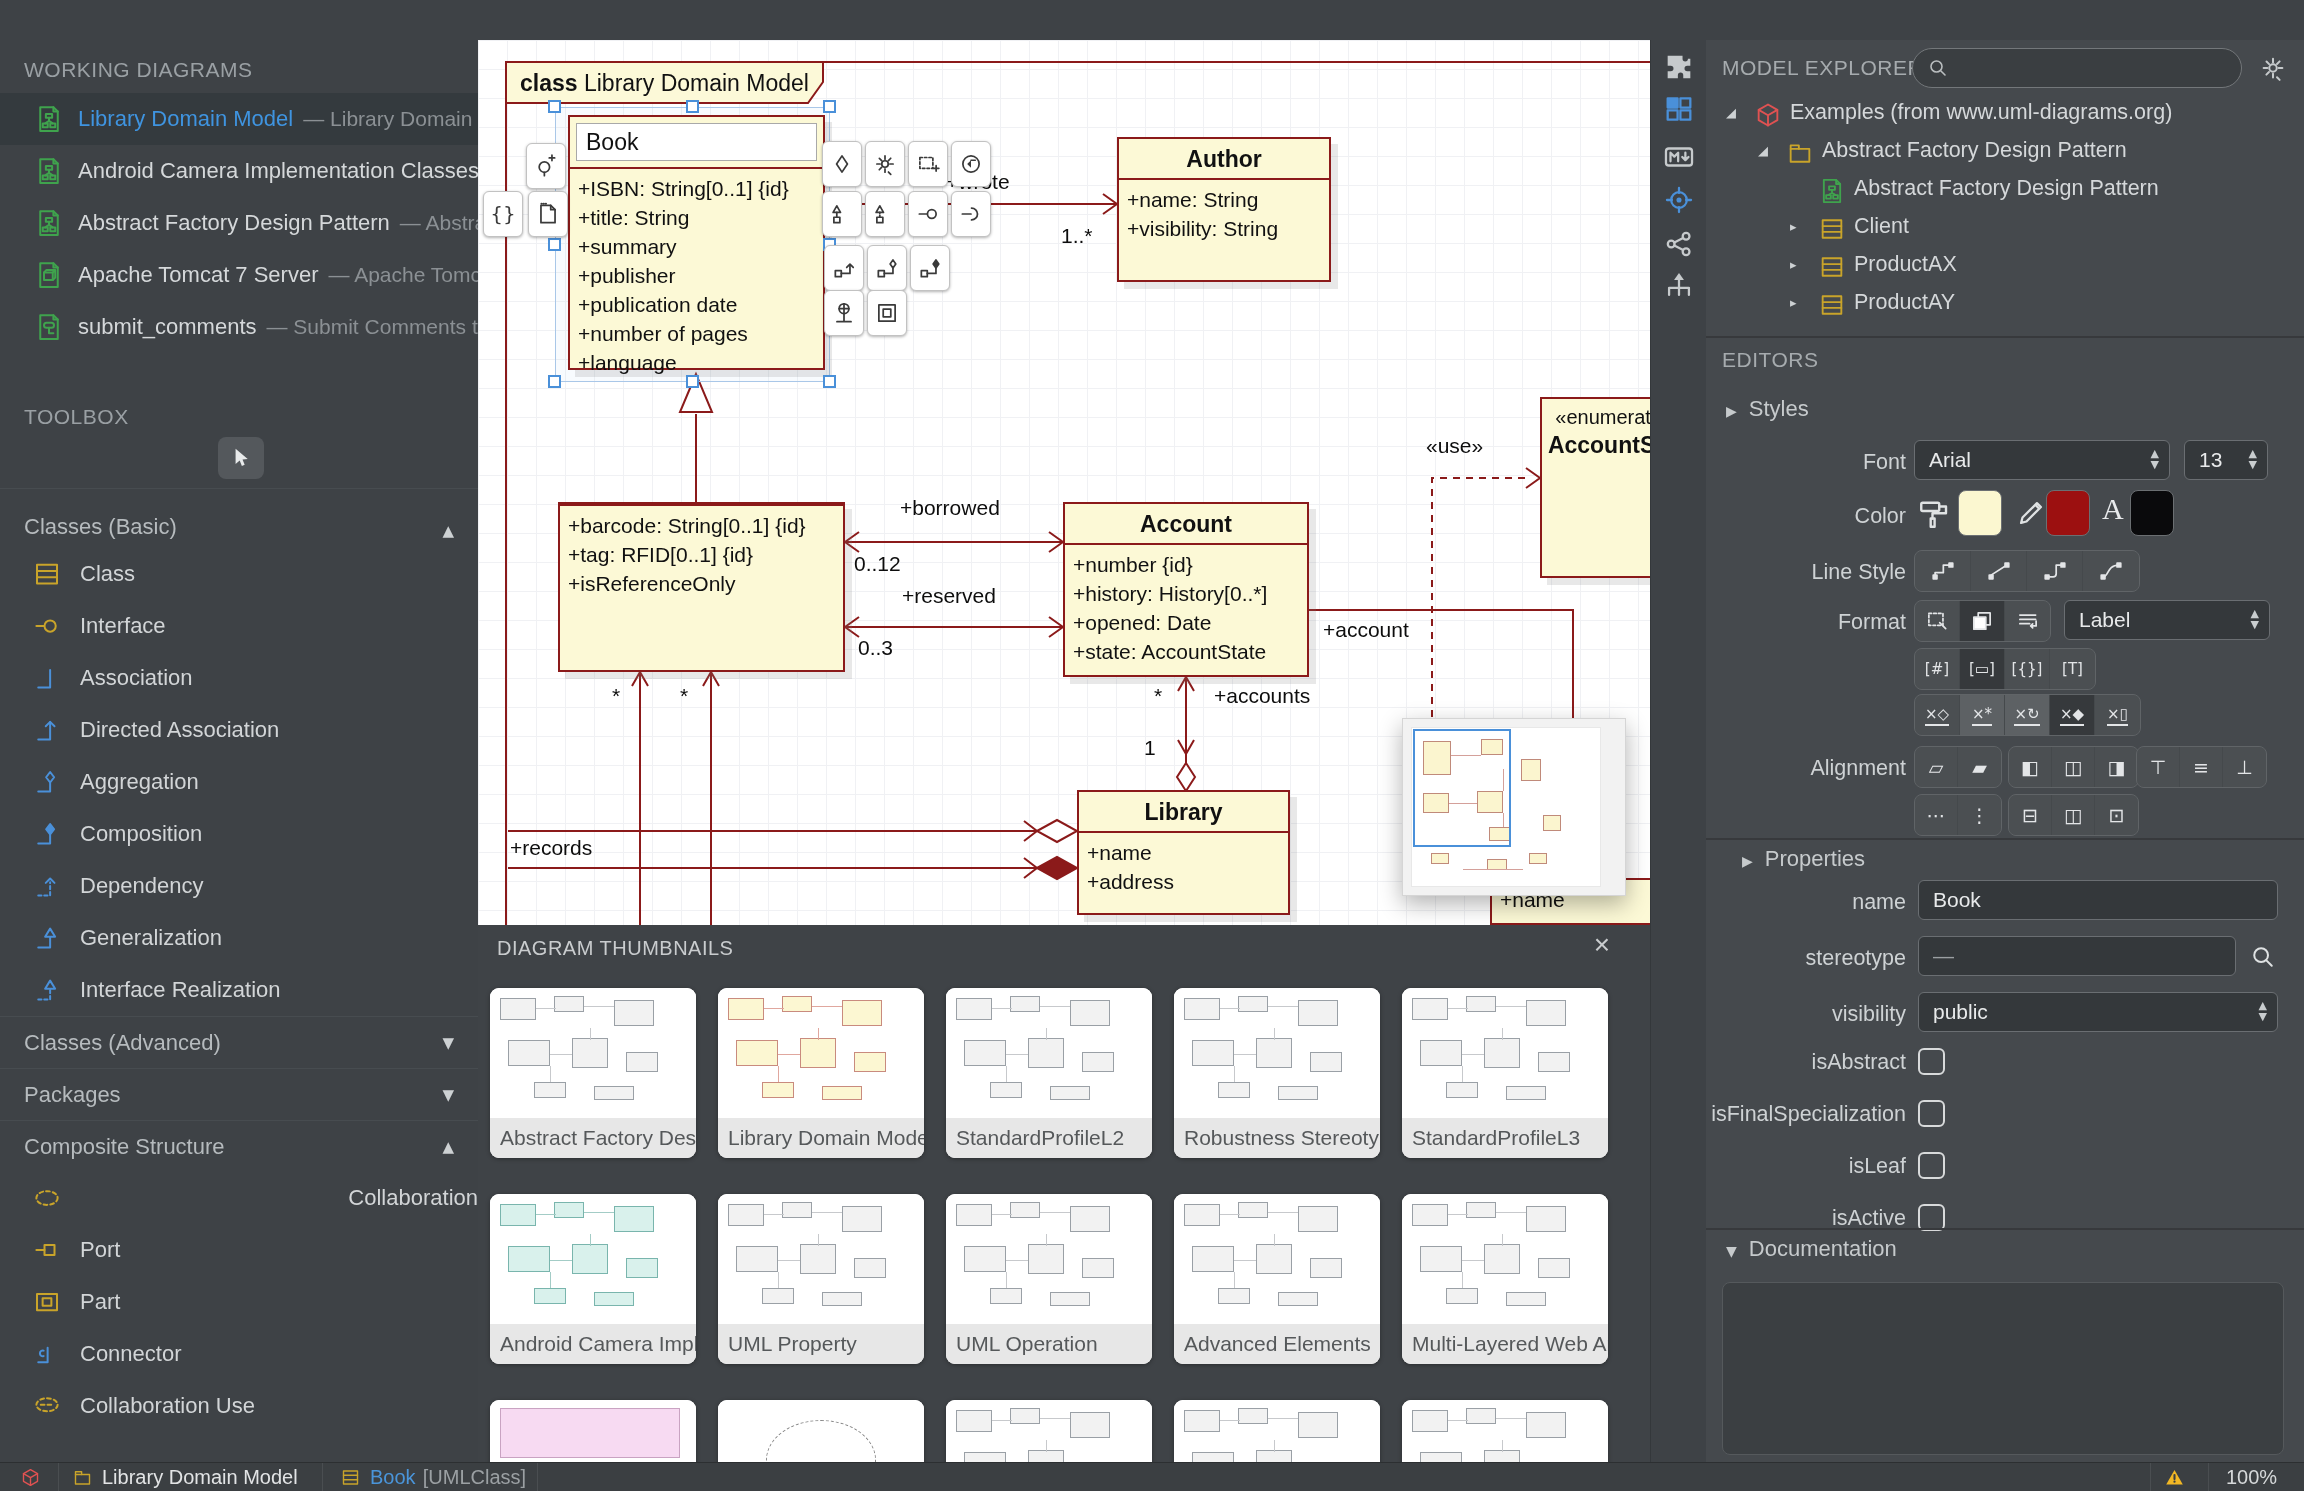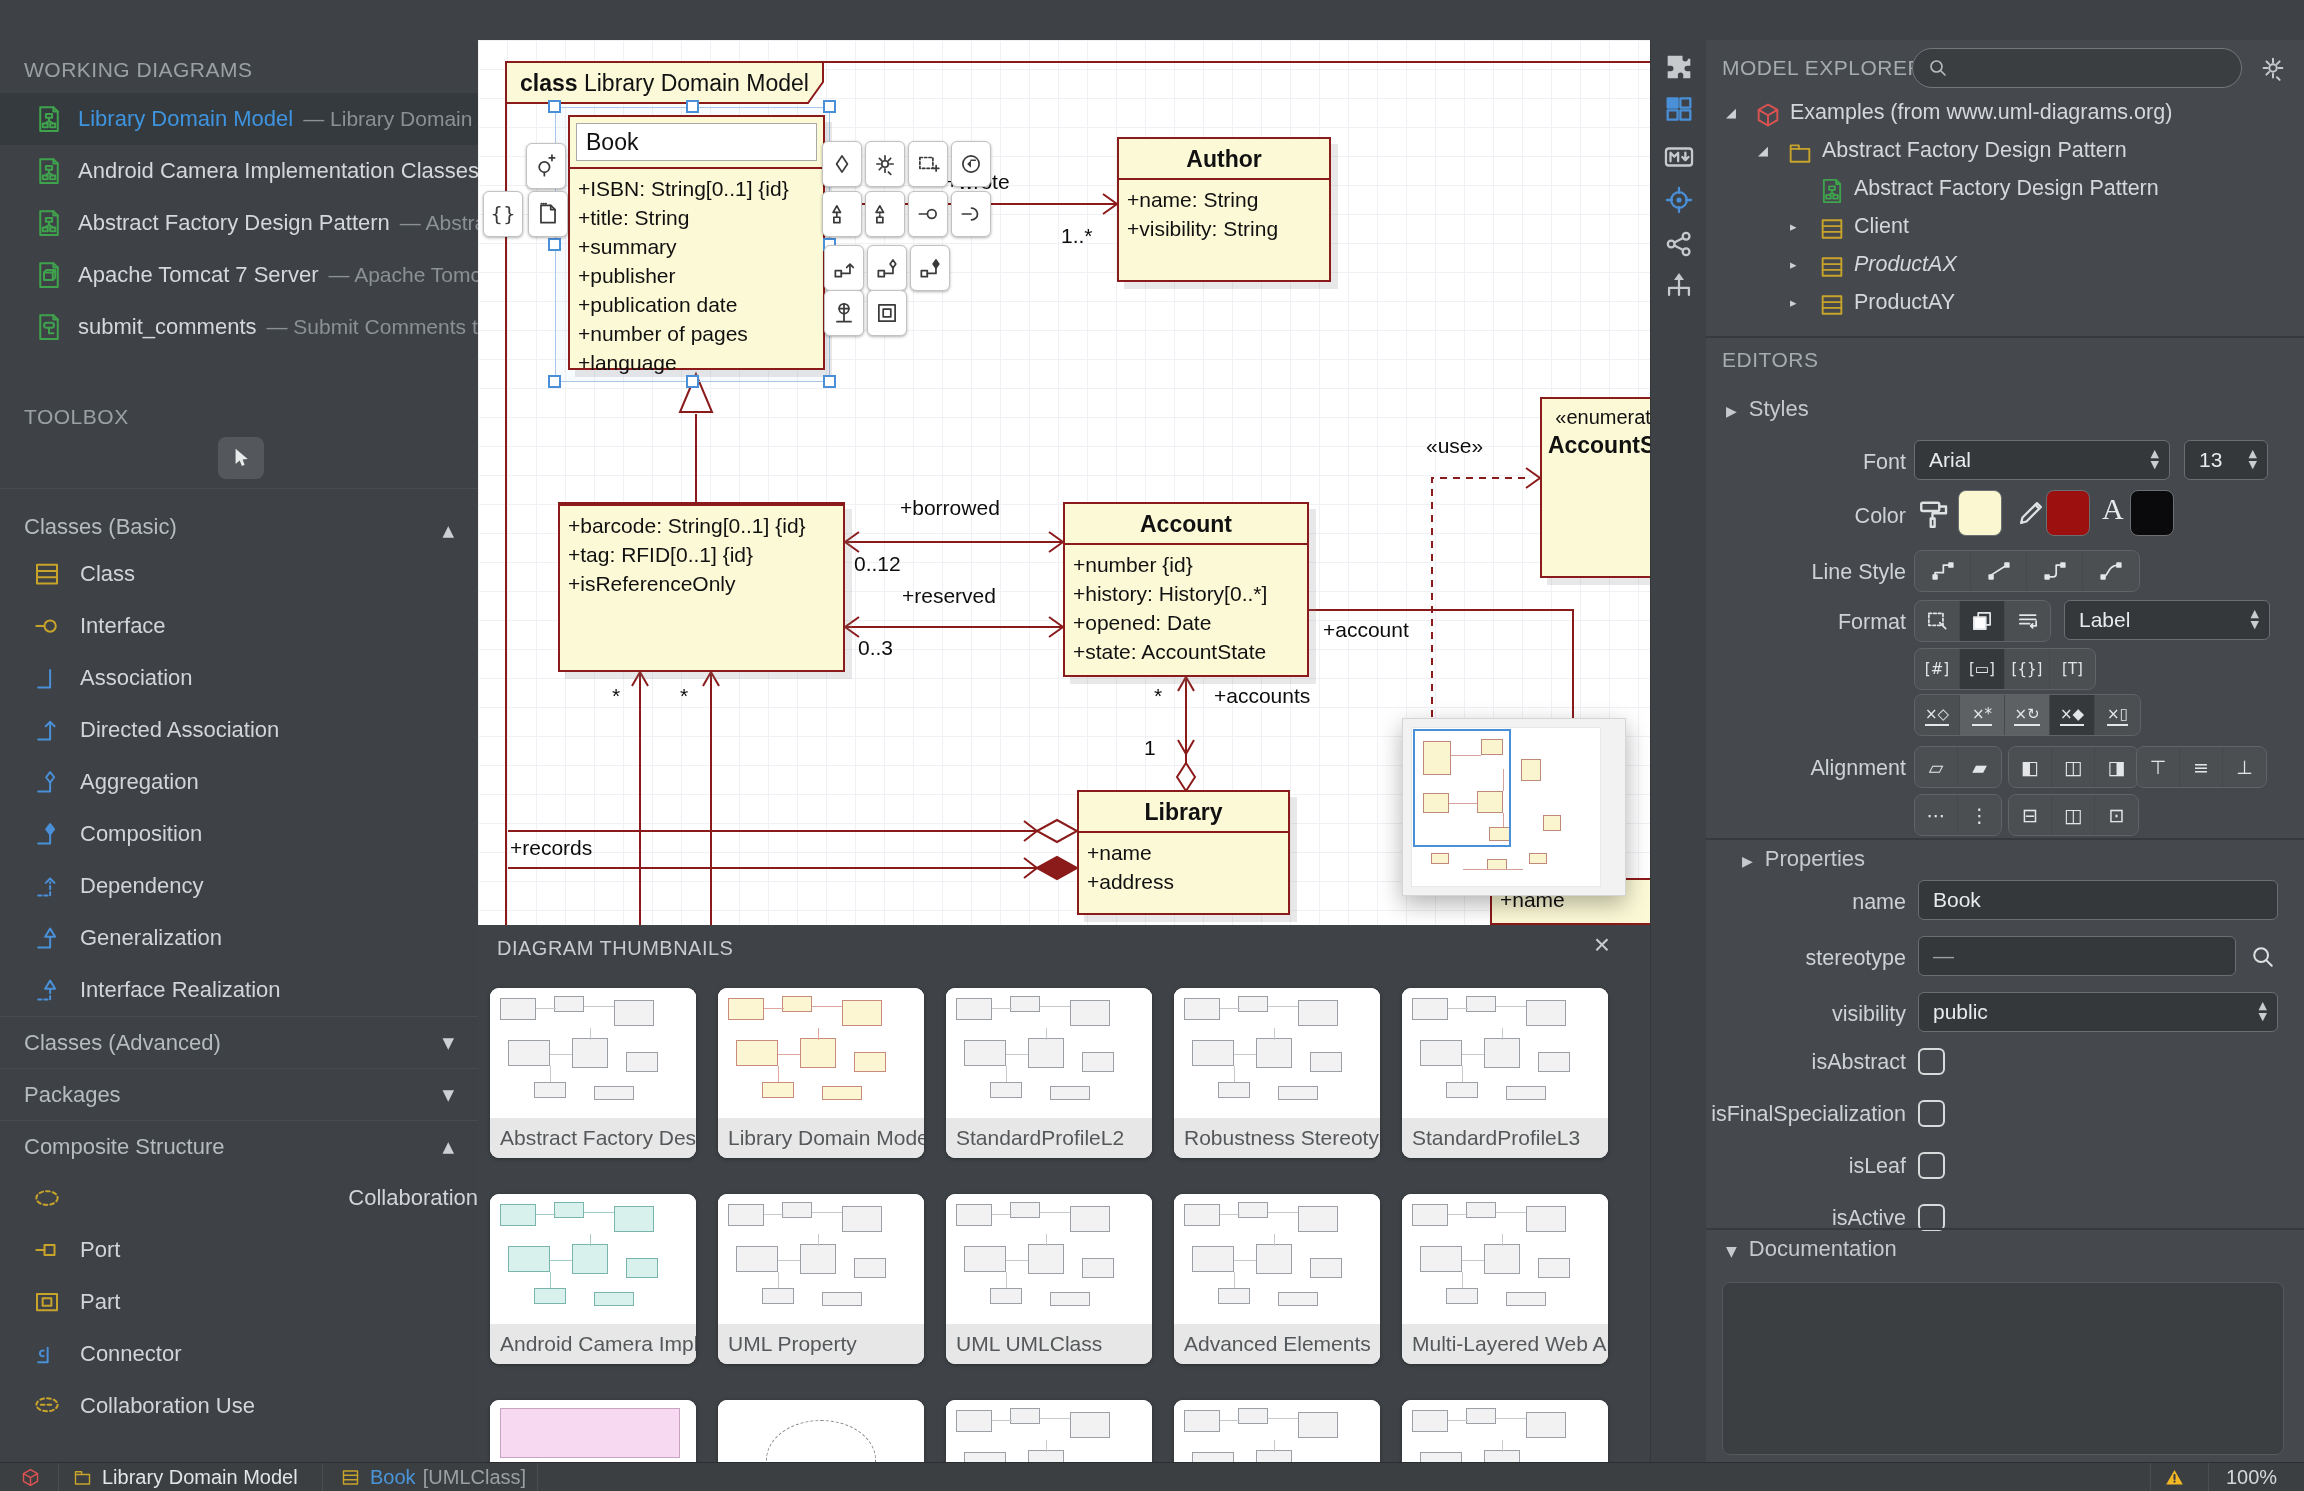--- a/index.html
+++ b/index.html
@@ -773,21 +773,21 @@
             <div class="ta-box" style="left: 82px; top: 50px; width: 36px; height: 30px; background: rgb(242, 242, 242); border: 1px solid rgb(154, 160, 166);"></div>
             <div class="ta-box" style="left: 136px; top: 64px; width: 32px; height: 20px; background: rgb(242, 242, 242); border: 1px solid rgb(154, 160, 166);"></div>
             <div class="ta-box" style="left: 44px; top: 94px; width: 32px; height: 16px; background: rgb(242, 242, 242); border: 1px solid rgb(154, 160, 166);"></div>
             <div class="ta-box" style="left: 104px; top: 98px; width: 40px; height: 14px; background: rgb(242, 242, 242); border: 1px solid rgb(154, 160, 166);"></div>
             <div class="ta-box" style="left: 46px; top: 20px; width: 20px; height: 1px; background: rgb(199, 201, 204);"></div>
             <div class="ta-box" style="left: 94px; top: 18px; width: 30px; height: 1px; background: rgb(199, 201, 204);"></div>
             <div class="ta-box" style="left: 60px; top: 66px; width: 22px; height: 1px; background: rgb(199, 201, 204);"></div>
             <div class="ta-box" style="left: 100px; top: 40px; width: 1px; height: 12px; background: rgb(199, 201, 204);"></div>
             <div class="ta-box" style="left: 60px; top: 78px; width: 1px; height: 16px; background: rgb(199, 201, 204);"></div>
           </div>
-          <div class="thumb-label">UML UMLClass</div>
+          <div class="thumb-label">UML Operation</div>
         </div>
         <div class="thumb-card" style="left: 696px; top: 269px;">
           <div class="thumb-art">
             <div class="ta-box" style="left: 10px; top: 10px; width: 36px; height: 22px; background: rgb(242, 242, 242); border: 1px solid rgb(154, 160, 166);"></div>
             <div class="ta-box" style="left: 64px; top: 8px; width: 30px; height: 16px; background: rgb(242, 242, 242); border: 1px solid rgb(154, 160, 166);"></div>
             <div class="ta-box" style="left: 124px; top: 12px; width: 40px; height: 26px; background: rgb(242, 242, 242); border: 1px solid rgb(154, 160, 166);"></div>
             <div class="ta-box" style="left: 18px; top: 52px; width: 42px; height: 26px; background: rgb(242, 242, 242); border: 1px solid rgb(154, 160, 166);"></div>
             <div class="ta-box" style="left: 82px; top: 50px; width: 36px; height: 30px; background: rgb(242, 242, 242); border: 1px solid rgb(154, 160, 166);"></div>
             <div class="ta-box" style="left: 136px; top: 64px; width: 32px; height: 20px; background: rgb(242, 242, 242); border: 1px solid rgb(154, 160, 166);"></div>
             <div class="ta-box" style="left: 44px; top: 94px; width: 32px; height: 16px; background: rgb(242, 242, 242); border: 1px solid rgb(154, 160, 166);"></div>
@@ -972,21 +972,21 @@
           <span class="tree-label" style="left: 148px;">Client</span>
         </div>
         <div class="tree-row" style="top: 208px;">
           <span class="tree-exp" style="left: 84px;">▸</span>
           <span class="ic tree-ic" style="left: 112px; color: rgb(201, 164, 42);">
             <svg viewBox="0 0 24 24" width="100%" height="100%" fill="none" stroke="currentColor" stroke-width="1.6" stroke-linecap="round" stroke-linejoin="round">
               <rect x="4" y="4.5" width="16" height="15"></rect>
               <path d="M4 9.5h16M4 14.5h16"></path>
             </svg>
           </span>
-          <span class="tree-label" style="left: 148px; font-style: italic;">ProductAX</span>
+          <span class="tree-label" style="left: 148px;">ProductAX</span>
         </div>
         <div class="tree-row" style="top: 246px;">
           <span class="tree-exp" style="left: 84px;">▸</span>
           <span class="ic tree-ic" style="left: 112px; color: rgb(201, 164, 42);">
             <svg viewBox="0 0 24 24" width="100%" height="100%" fill="none" stroke="currentColor" stroke-width="1.6" stroke-linecap="round" stroke-linejoin="round">
               <rect x="4" y="4.5" width="16" height="15"></rect>
               <path d="M4 9.5h16M4 14.5h16"></path>
             </svg>
           </span>
           <span class="tree-label" style="left: 148px;">ProductAY</span>

